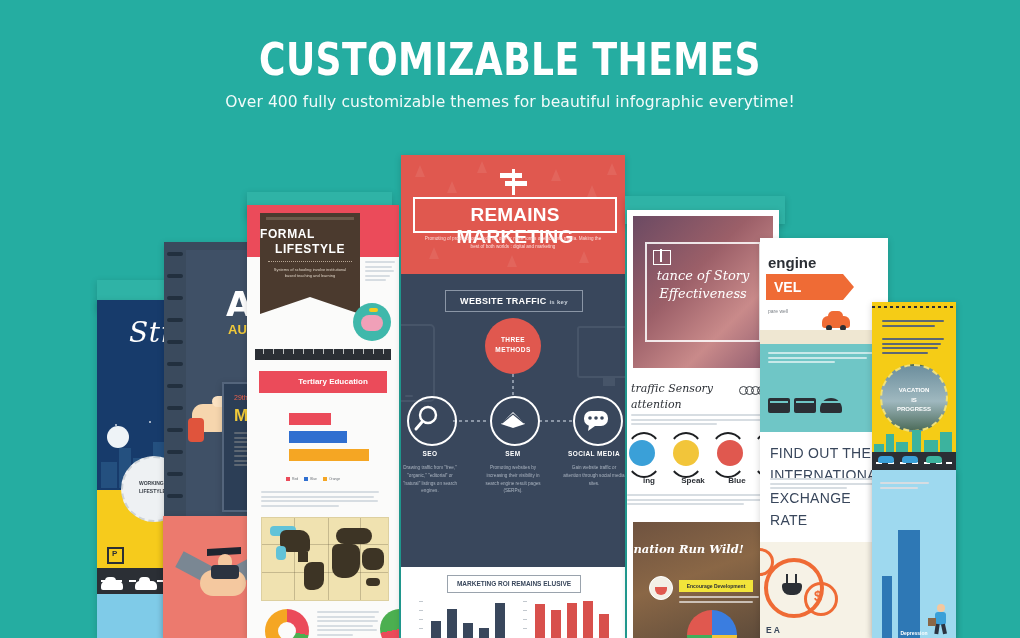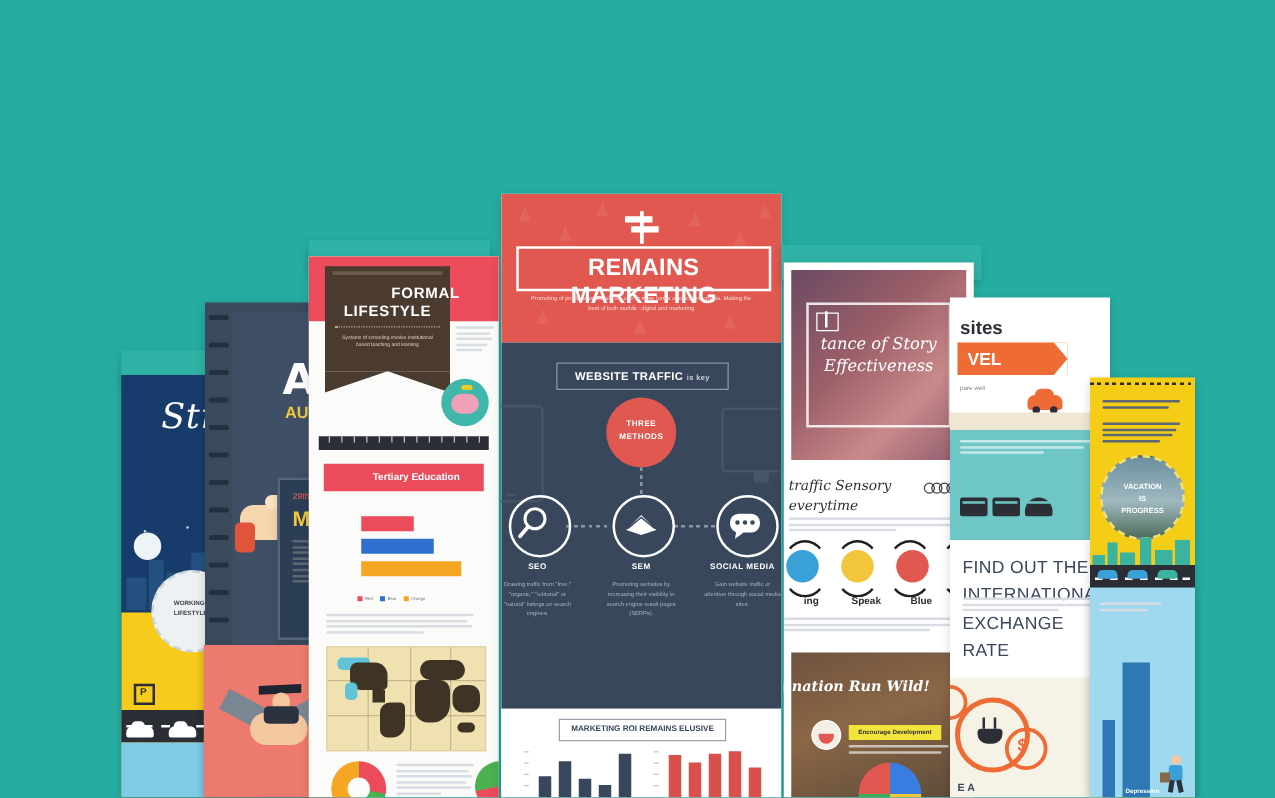--- a/index.html
+++ b/index.html
@@ -91,21 +91,21 @@
   .gradcap .gown{position:absolute;left:0;top:17px;width:28px;height:14px;background:#2b3340;border-radius:4px;}
 
   
   #card-teal2{left:247px;top:192px;width:145px;height:26px;background:#2fb3a6;}
   #card-formal{left:247px;top:205px;width:152px;height:433px;background:#fbfbfa;}
   .fe-redtop{position:absolute;left:0;top:0;width:152px;height:52px;background:#eb4b5a;}
   .fe-banner{position:absolute;left:13px;top:8px;width:100px;height:84px;background:#4b3a2e;}
   .fe-banner:after{content:"";position:absolute;left:0;bottom:-17px;border-left:50px solid #4b3a2e;
       border-right:50px solid #4b3a2e;border-bottom:17px solid transparent;}
   .fe-banner .bar{position:absolute;left:6px;top:4px;width:88px;height:3px;background:#6b5a4a;}
-  .fe-t1{position:absolute;left:0;top:14px;width:108px;text-align:right;color:#fff;font-size:12px;font-weight:bold;letter-spacing:.6px;}
+  .fe-t1{position:absolute;left:0;top:14px;width:108px;text-align:left;color:#fff;font-size:12px;font-weight:bold;letter-spacing:.6px;}
   .fe-t2{position:absolute;left:0;top:29px;width:100px;text-align:center;color:#fff;font-size:12px;font-weight:bold;letter-spacing:.6px;}
   .fe-dots{position:absolute;left:8px;top:48px;width:84px;height:1px;border-top:1px dotted #b7a694;}
   .fe-t3{position:absolute;left:10px;top:54px;width:80px;text-align:center;color:#ddd2c4;font-size:4px;line-height:1.5;}
   .fe-rt{position:absolute;left:118px;top:56px;width:30px;}
   .pig{position:absolute;left:106px;top:98px;width:38px;height:38px;border-radius:50%;background:#3fb8ab;}
   .pig .body{position:absolute;left:8px;top:12px;width:22px;height:16px;background:#f0a0b8;border-radius:9px;}
   .pig .coin{position:absolute;left:16px;top:5px;width:9px;height:4px;background:#f6cb1c;border-radius:2px;}
   .fe-ruler{position:absolute;left:8px;top:144px;width:136px;height:11px;background:#2b2f35;}
   .fe-ruler i{position:absolute;top:0;width:1px;height:5px;background:#fff;opacity:.7;}
   .fe-tert{position:absolute;left:12px;top:166px;width:128px;height:22px;background:#eb4b5a;}
@@ -244,20 +244,24 @@
   .walker .bd{position:absolute;left:3px;top:8px;width:11px;height:13px;background:#3aa0d8;border-radius:3px;}
   .walker .lg{position:absolute;top:20px;width:4px;height:10px;background:#2b3340;}
   .walker .bag{position:absolute;left:-4px;top:14px;width:8px;height:8px;background:#8a6746;}
   .bl-lab{position:absolute;bottom:2px;width:44px;text-align:center;color:#fff;font-size:5px;font-weight:bold;}
 </style>
 </head>
 <body>
 
 <div class="stage">
 
+  <div class="hero">
+    <h1 class="hero-title">CUSTOMIZABLE THEMES</h1>
+    <p class="hero-sub">Over 400 fully customizable themes for beautiful infographic everytime!</p>
+  </div>
 
   <div class="card" id="card-teal-far"></div>
 
   <div class="card" id="card-navy-strategy">
     <div class="strategy-word">Str</div>
     <div class="city-sky">
       <div class="star" style="left:18px;top:6px"></div>
         <div class="star" style="left:52px;top:3px"></div>
       <div class="star" style="left:80px;top:14px"></div>
         <div class="star" style="left:96px;top:5px"></div>
@@ -570,21 +574,21 @@
 
   <div class="card" id="card-story">
     <div class="ph">
       <div class="fr"></div>
       <div class="bookicon"></div>
       <div class="st-t1">tance of Story</div>
       <div class="st-t2">Effectiveness</div>
     </div>
 
     <div class="st-h1">traffic Sensory</div>
-    <div class="st-h2">everytime</div>
+    <div class="st-h2">attention</div>
     <div class="squig">
       <i style="left:0"></i>
         <i style="left:6px"></i>
         <i style="left:12px"></i>
         <i style="left:18px"></i>
         <i style="left:24px"></i>
     </div>
 
     <div class="lines lt" style="position:absolute;left:4px;top:204px;width:136px">
       <span style="width:100%"></span>
@@ -621,21 +625,21 @@
       </div>
       <div class="lines wh" style="position:absolute;left:46px;top:74px;width:80px">
         <span style="width:100%"></span>
           <span style="width:92%"></span>
       </div>
       <div class="pie4"></div>
     </div>
   </div>
 
   <div class="card" id="card-travel">
-    <div class="tv-h">sites</div>
+    <div class="tv-h">engine</div>
     <div class="ribbon">
       <span>VEL</span>
     </div>
     <div class="tv-s">pare well</div>
     <div class="carO">
       <i style="left:4px"></i>
         <i style="right:4px"></i>
     </div>
     <div class="tv-sand"></div>
 

